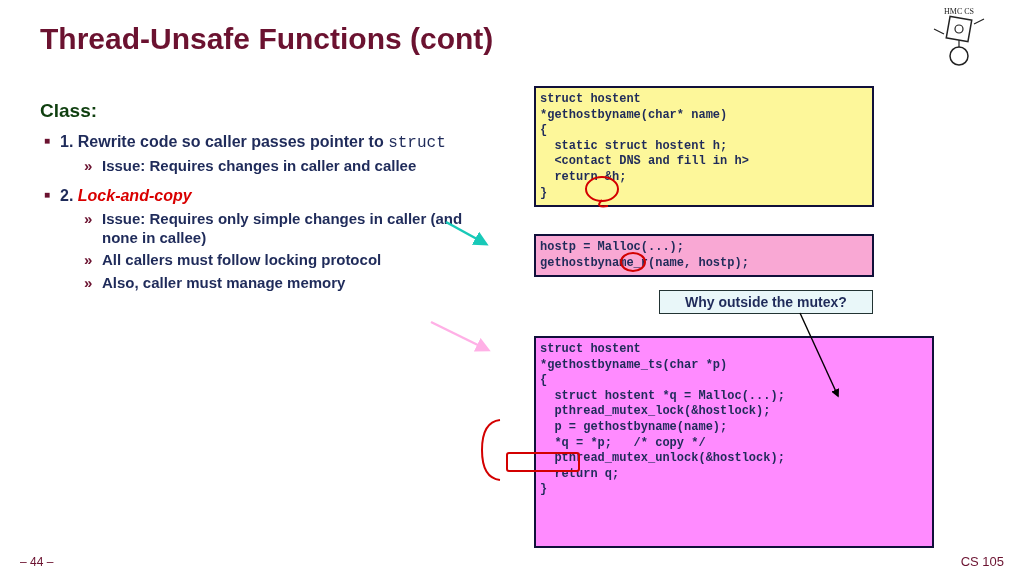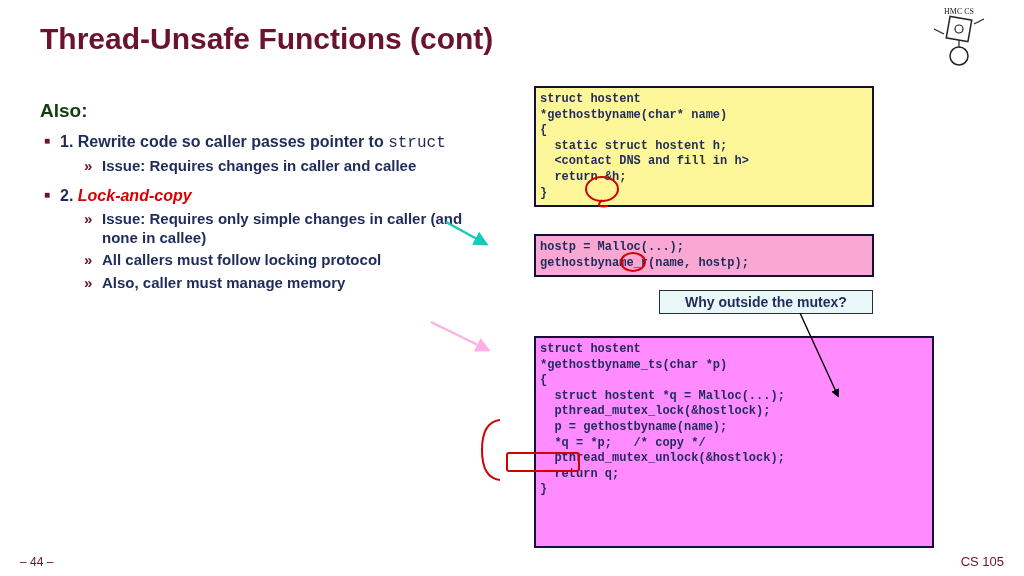--- a/index.html
+++ b/index.html
@@ -156,21 +156,21 @@
       <circle cx="35" cy="25" r="4" fill="none" stroke="#222" stroke-width="1.2"></circle>
       <line x1="20" y1="30" x2="10" y2="25" stroke="#222" stroke-width="1.2"></line>
       <line x1="50" y1="20" x2="60" y2="15" stroke="#222" stroke-width="1.2"></line>
       <circle cx="35" cy="52" r="9" fill="none" stroke="#222" stroke-width="1.5"></circle>
       <line x1="35" y1="36" x2="35" y2="43" stroke="#222" stroke-width="1.2"></line>
     </svg>
   </div>
 
   <div class="left-col">
 
-    <div class="fixes">Also:</div>
+    <div class="fixes">Class:</div>
 
     <div class="bullet1">
       <span>1. Rewrite code so caller passes pointer to </span><span class="mono-inline">struct</span>
     </div>
     <div class="bullet2">Issue: Requires changes in caller and callee</div>
 
     <div class="bullet1" style="margin-top:10px">
       <span>2. </span><span class="red-it">Lock-and-copy</span>
     </div>
     <div class="bullet2">Issue: Requires only simple changes in caller (and none in callee)</div>

